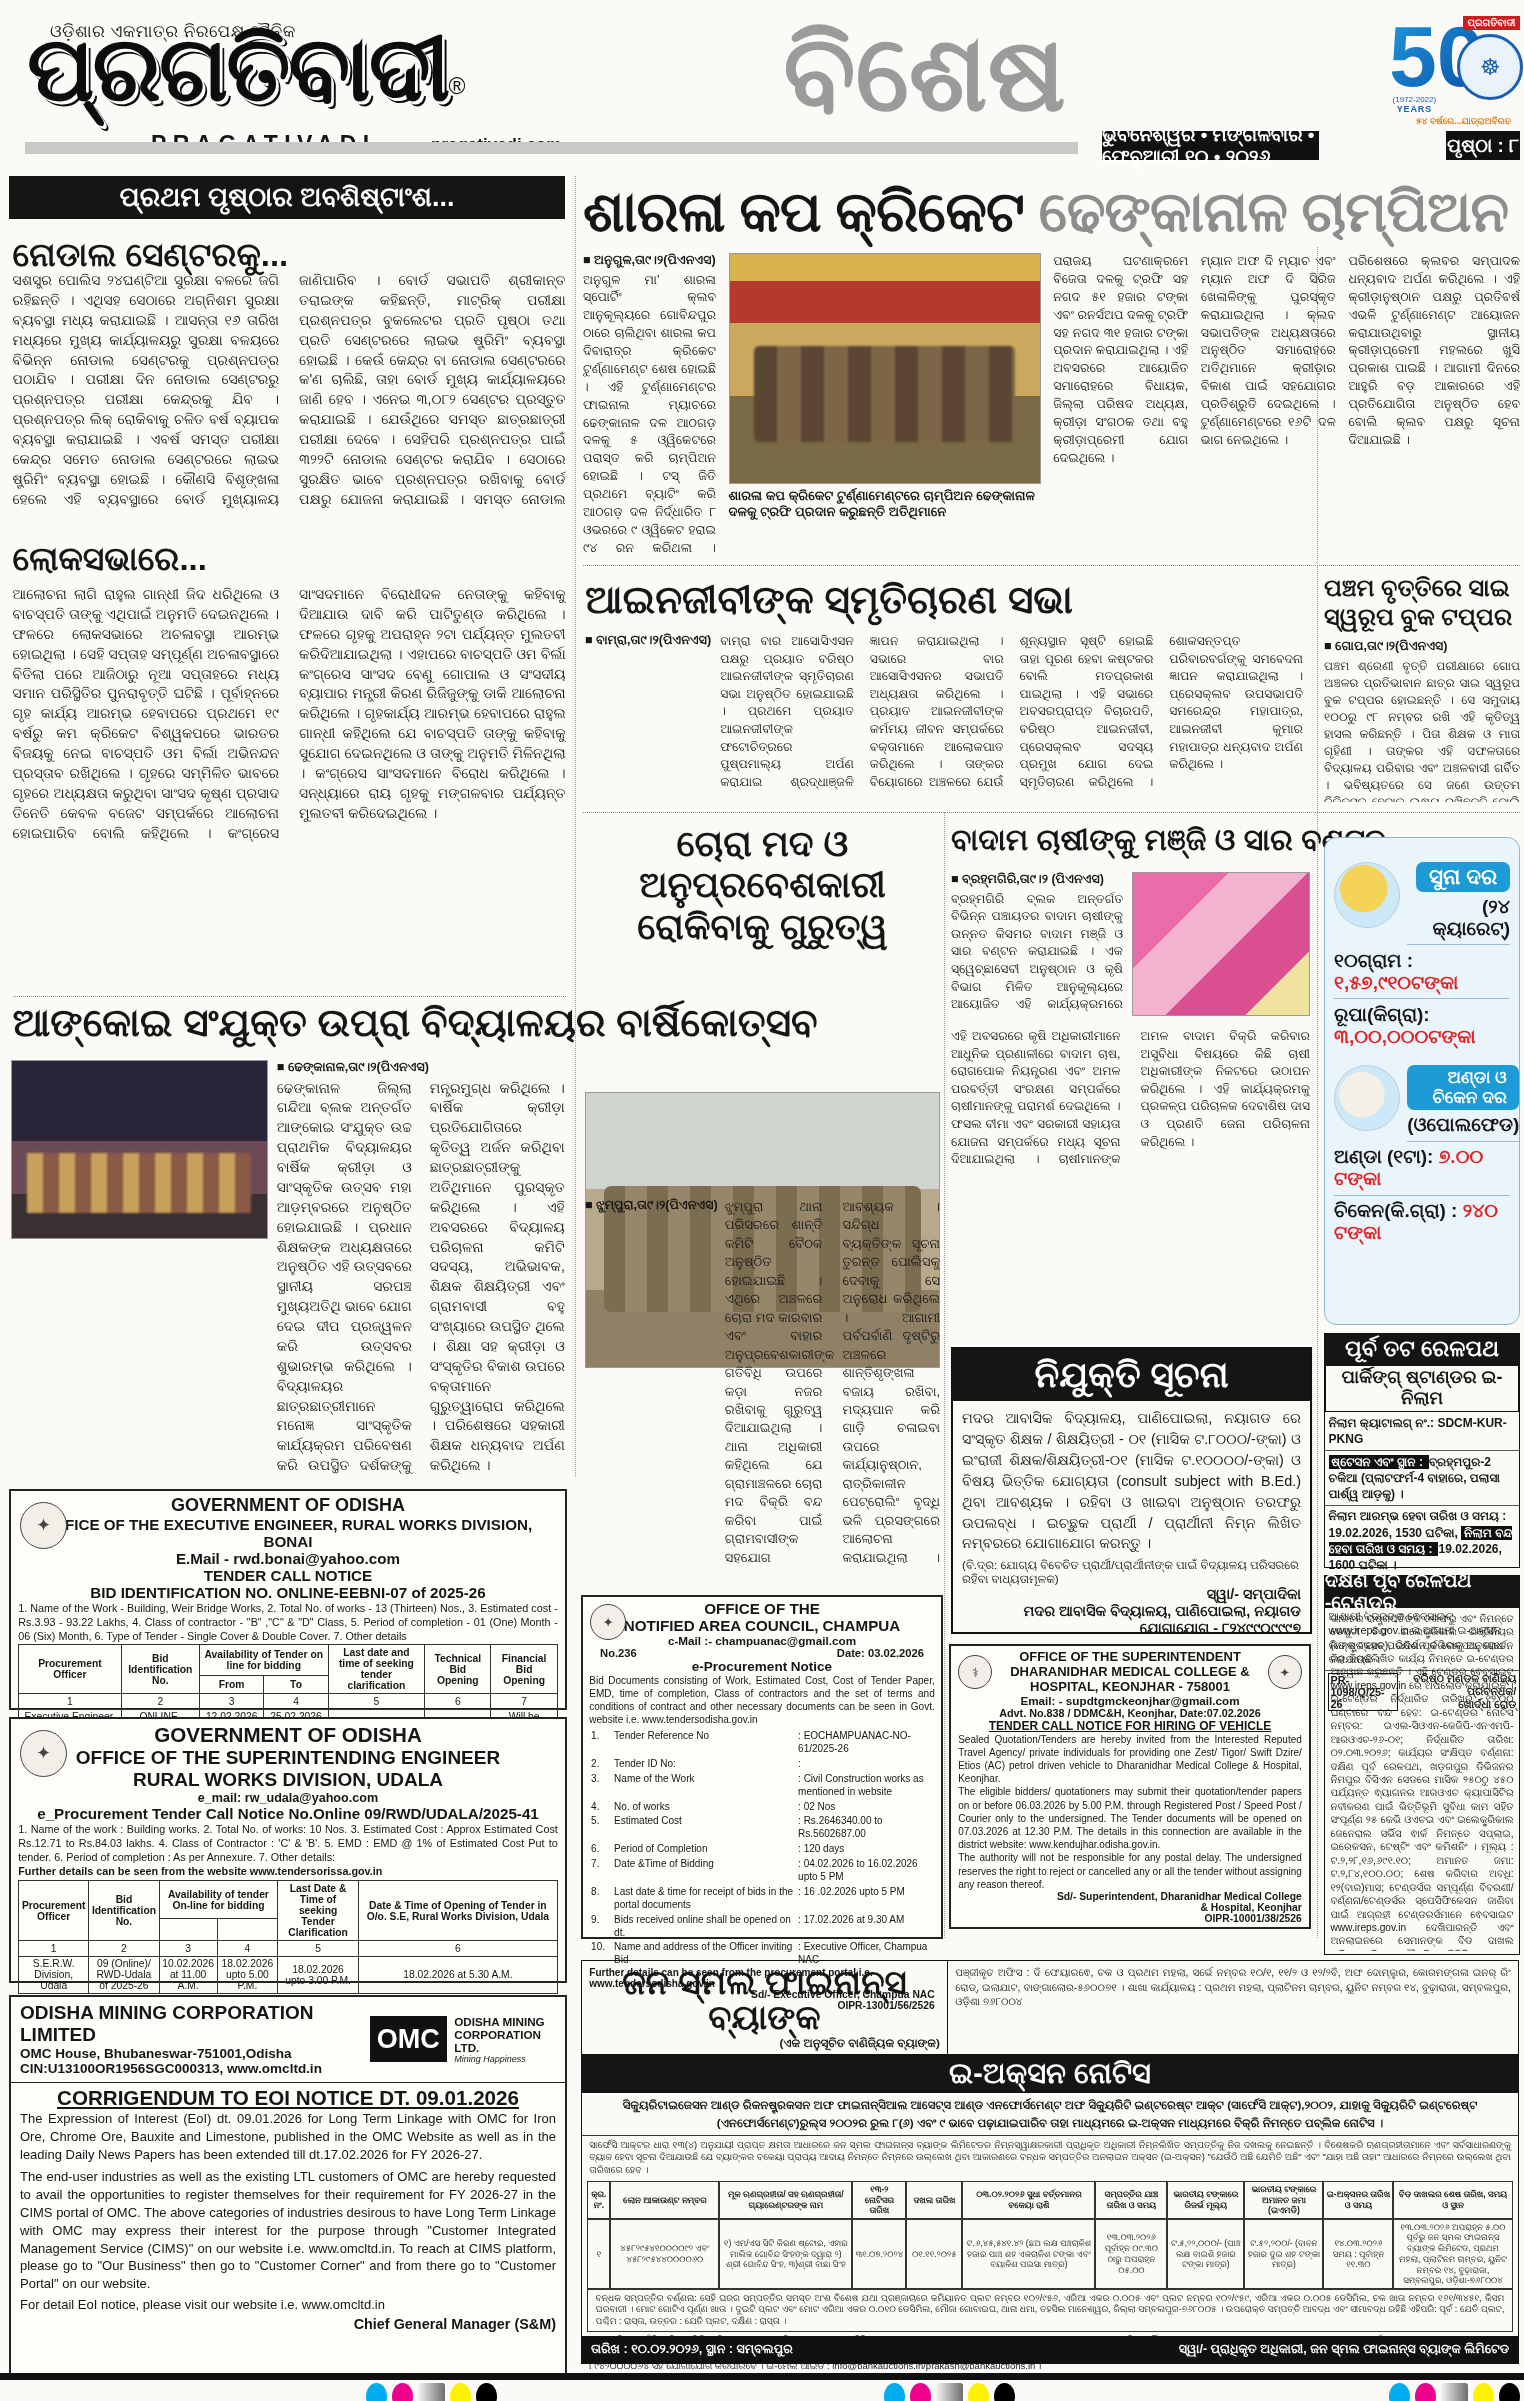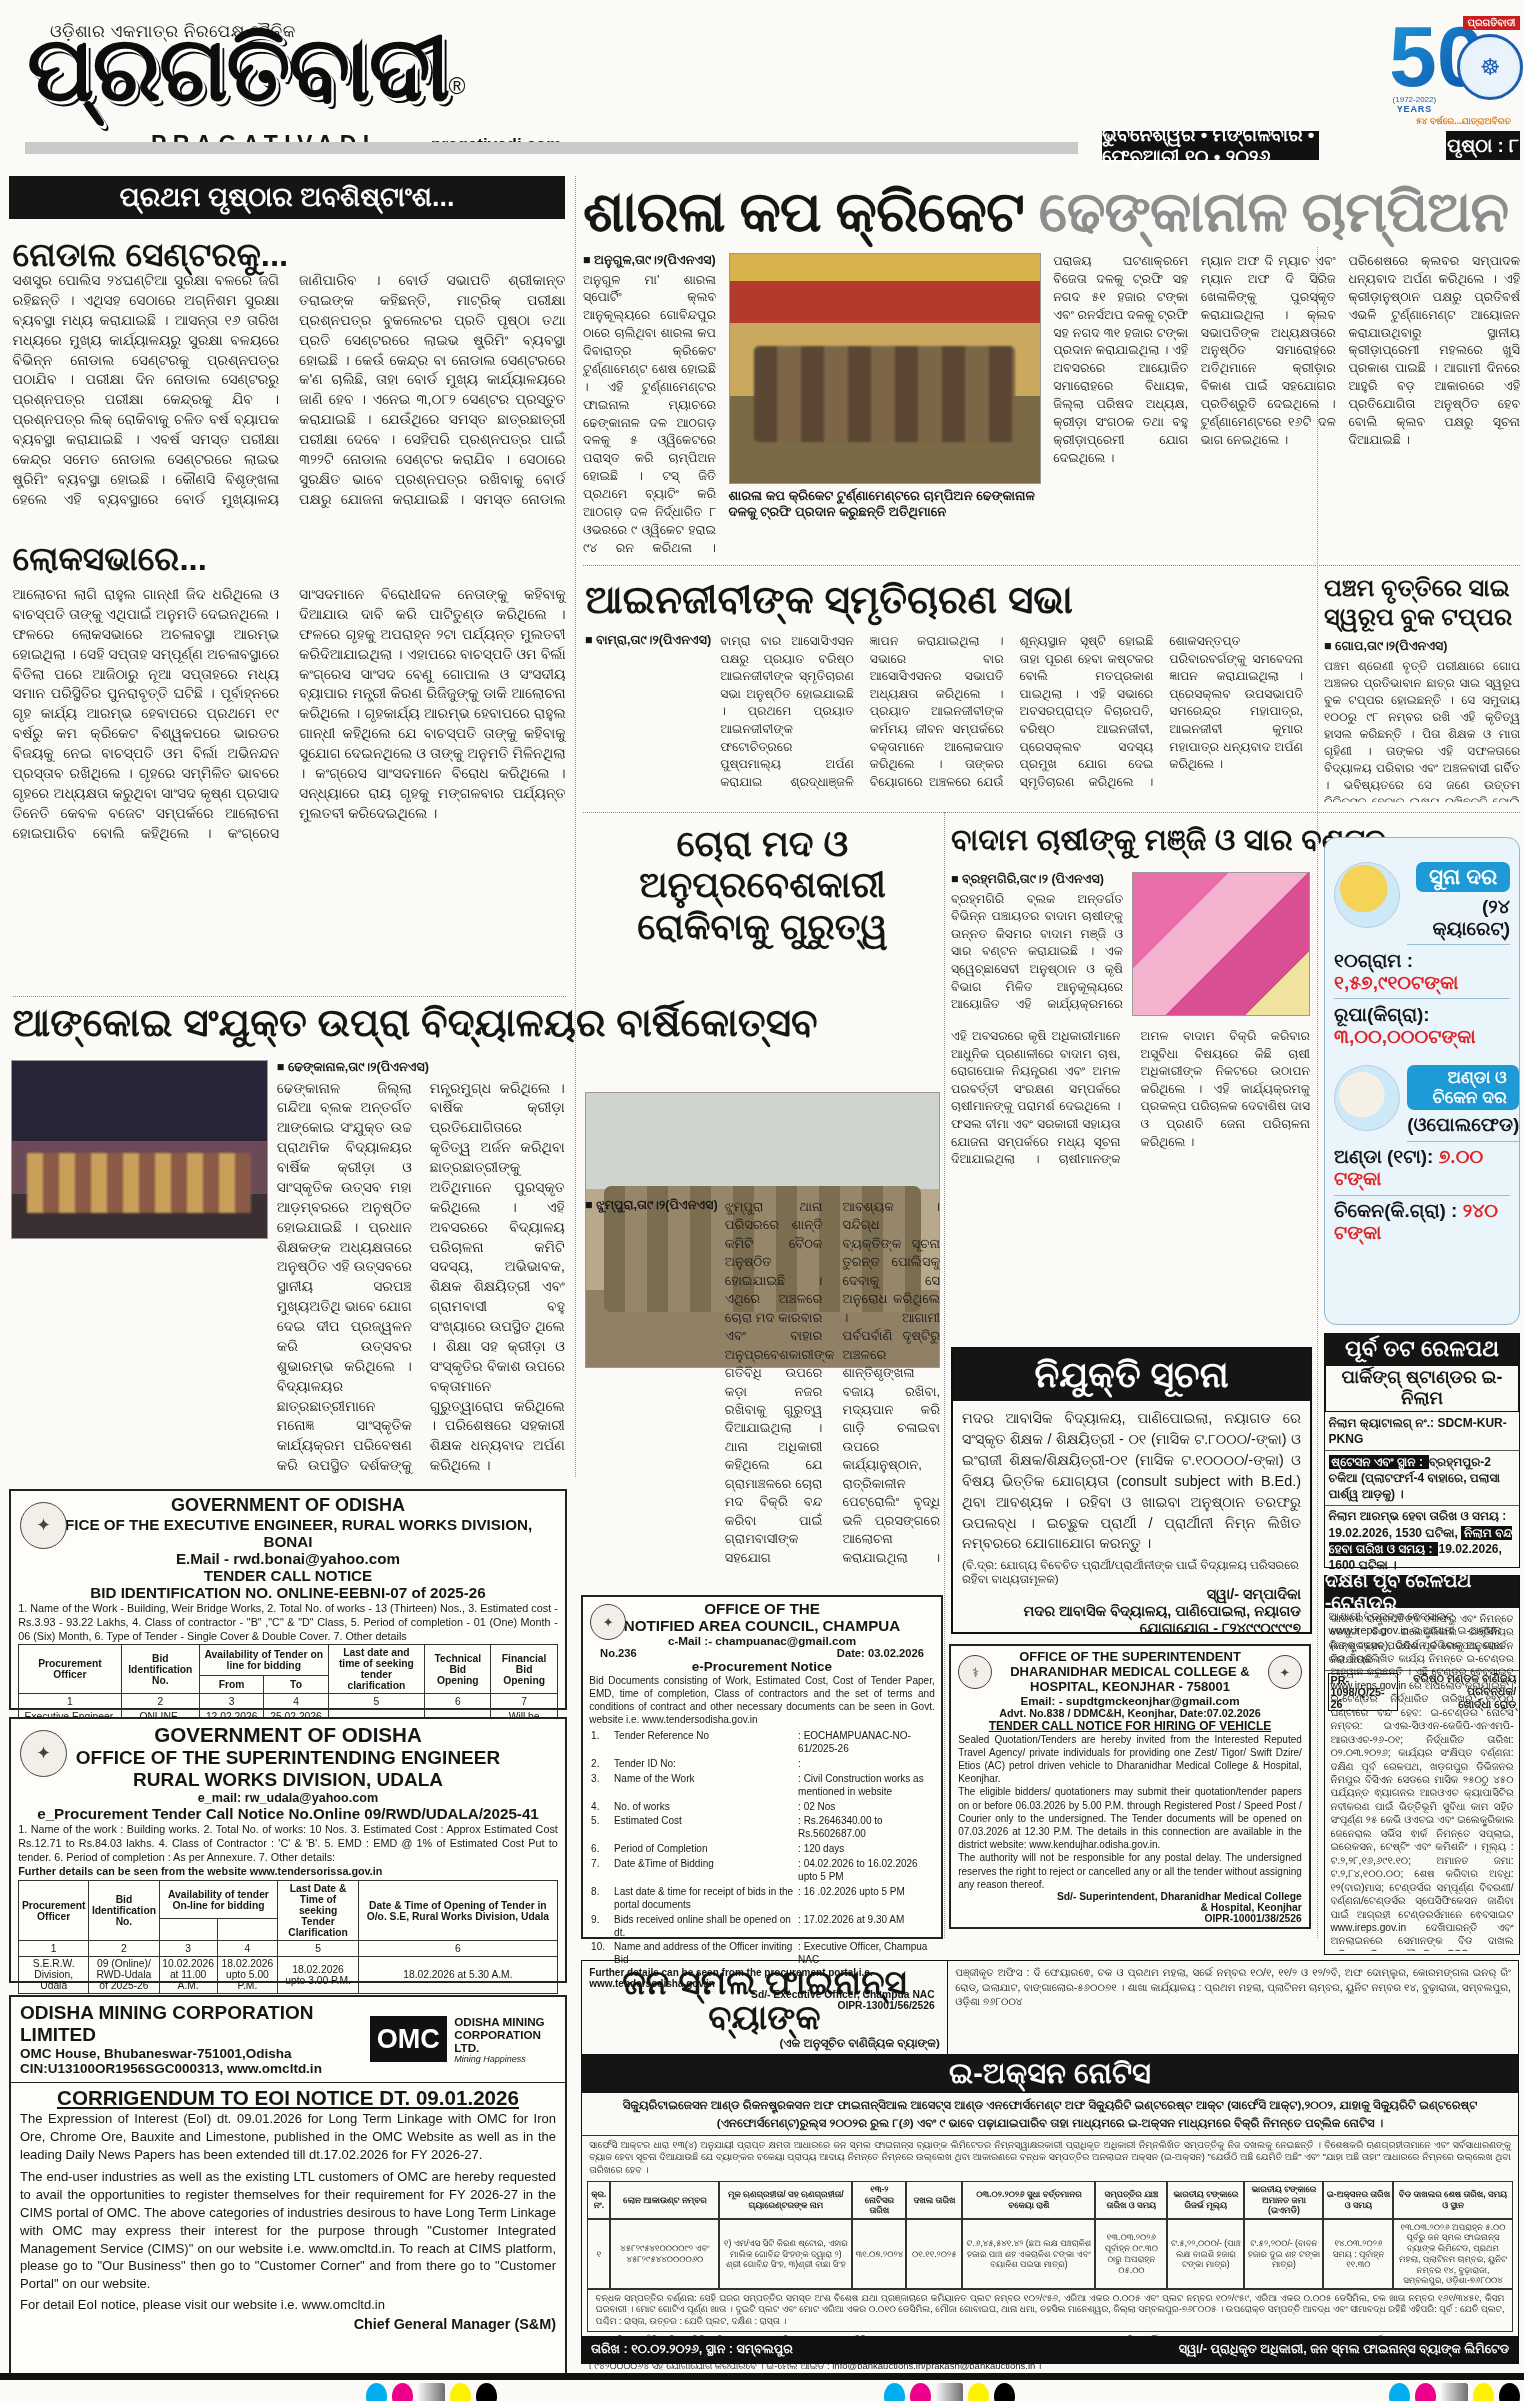--- a/index.html
+++ b/index.html
@@ -100,20 +100,21 @@
 <body>
 
 <div id="page">
 
   <div class="abs tagline" style="left:50px;top:21.5px;">ଓଡ଼ିଶାର ଏକମାତ୍ର ନିରପେକ୍ଷ ଦୈନିକ</div>
   <div class="abs" style="left:27px;top:24px;">
     <span class="mast-logo">ପ୍ରଗତିବାଦୀ</span><sup style="font-size:23px;">®</sup>
   </div>
   <div class="abs mast-en" style="left:151px;top:131px;">PRAGATIVADI</div>
   <div class="abs mast-web" style="left:431px;top:135px;">pragativadi.com</div>
+  <div class="abs edition ctr" style="left:754px;top:20px;width:341px;">ବିଶେଷ</div>
 
   <div class="abs" style="left:1389px;top:16px;width:135px;height:113px;">
     <div class="abs jub50" style="left:0;top:1.8px;">50</div>
     <div class="abs jubbrand" style="left:74px;top:0;">ପ୍ରଗତିବାଦୀ</div>
     <div class="abs jubring" style="left:68px;top:18px;">☸</div>
     <div class="abs" style="left:3.6px;top:79px;text-align:center;">
       <div style="font-size:8px;color:#1a5fb0;">(1972-2022)</div>
       <div class="jubyears">YEARS</div>
     </div>
     <div class="abs jubmotto" style="left:27px;top:100px;white-space:nowrap;">୫୪ ବର୍ଷରେ...ଯାତ୍ରାଅବିରତ</div>

